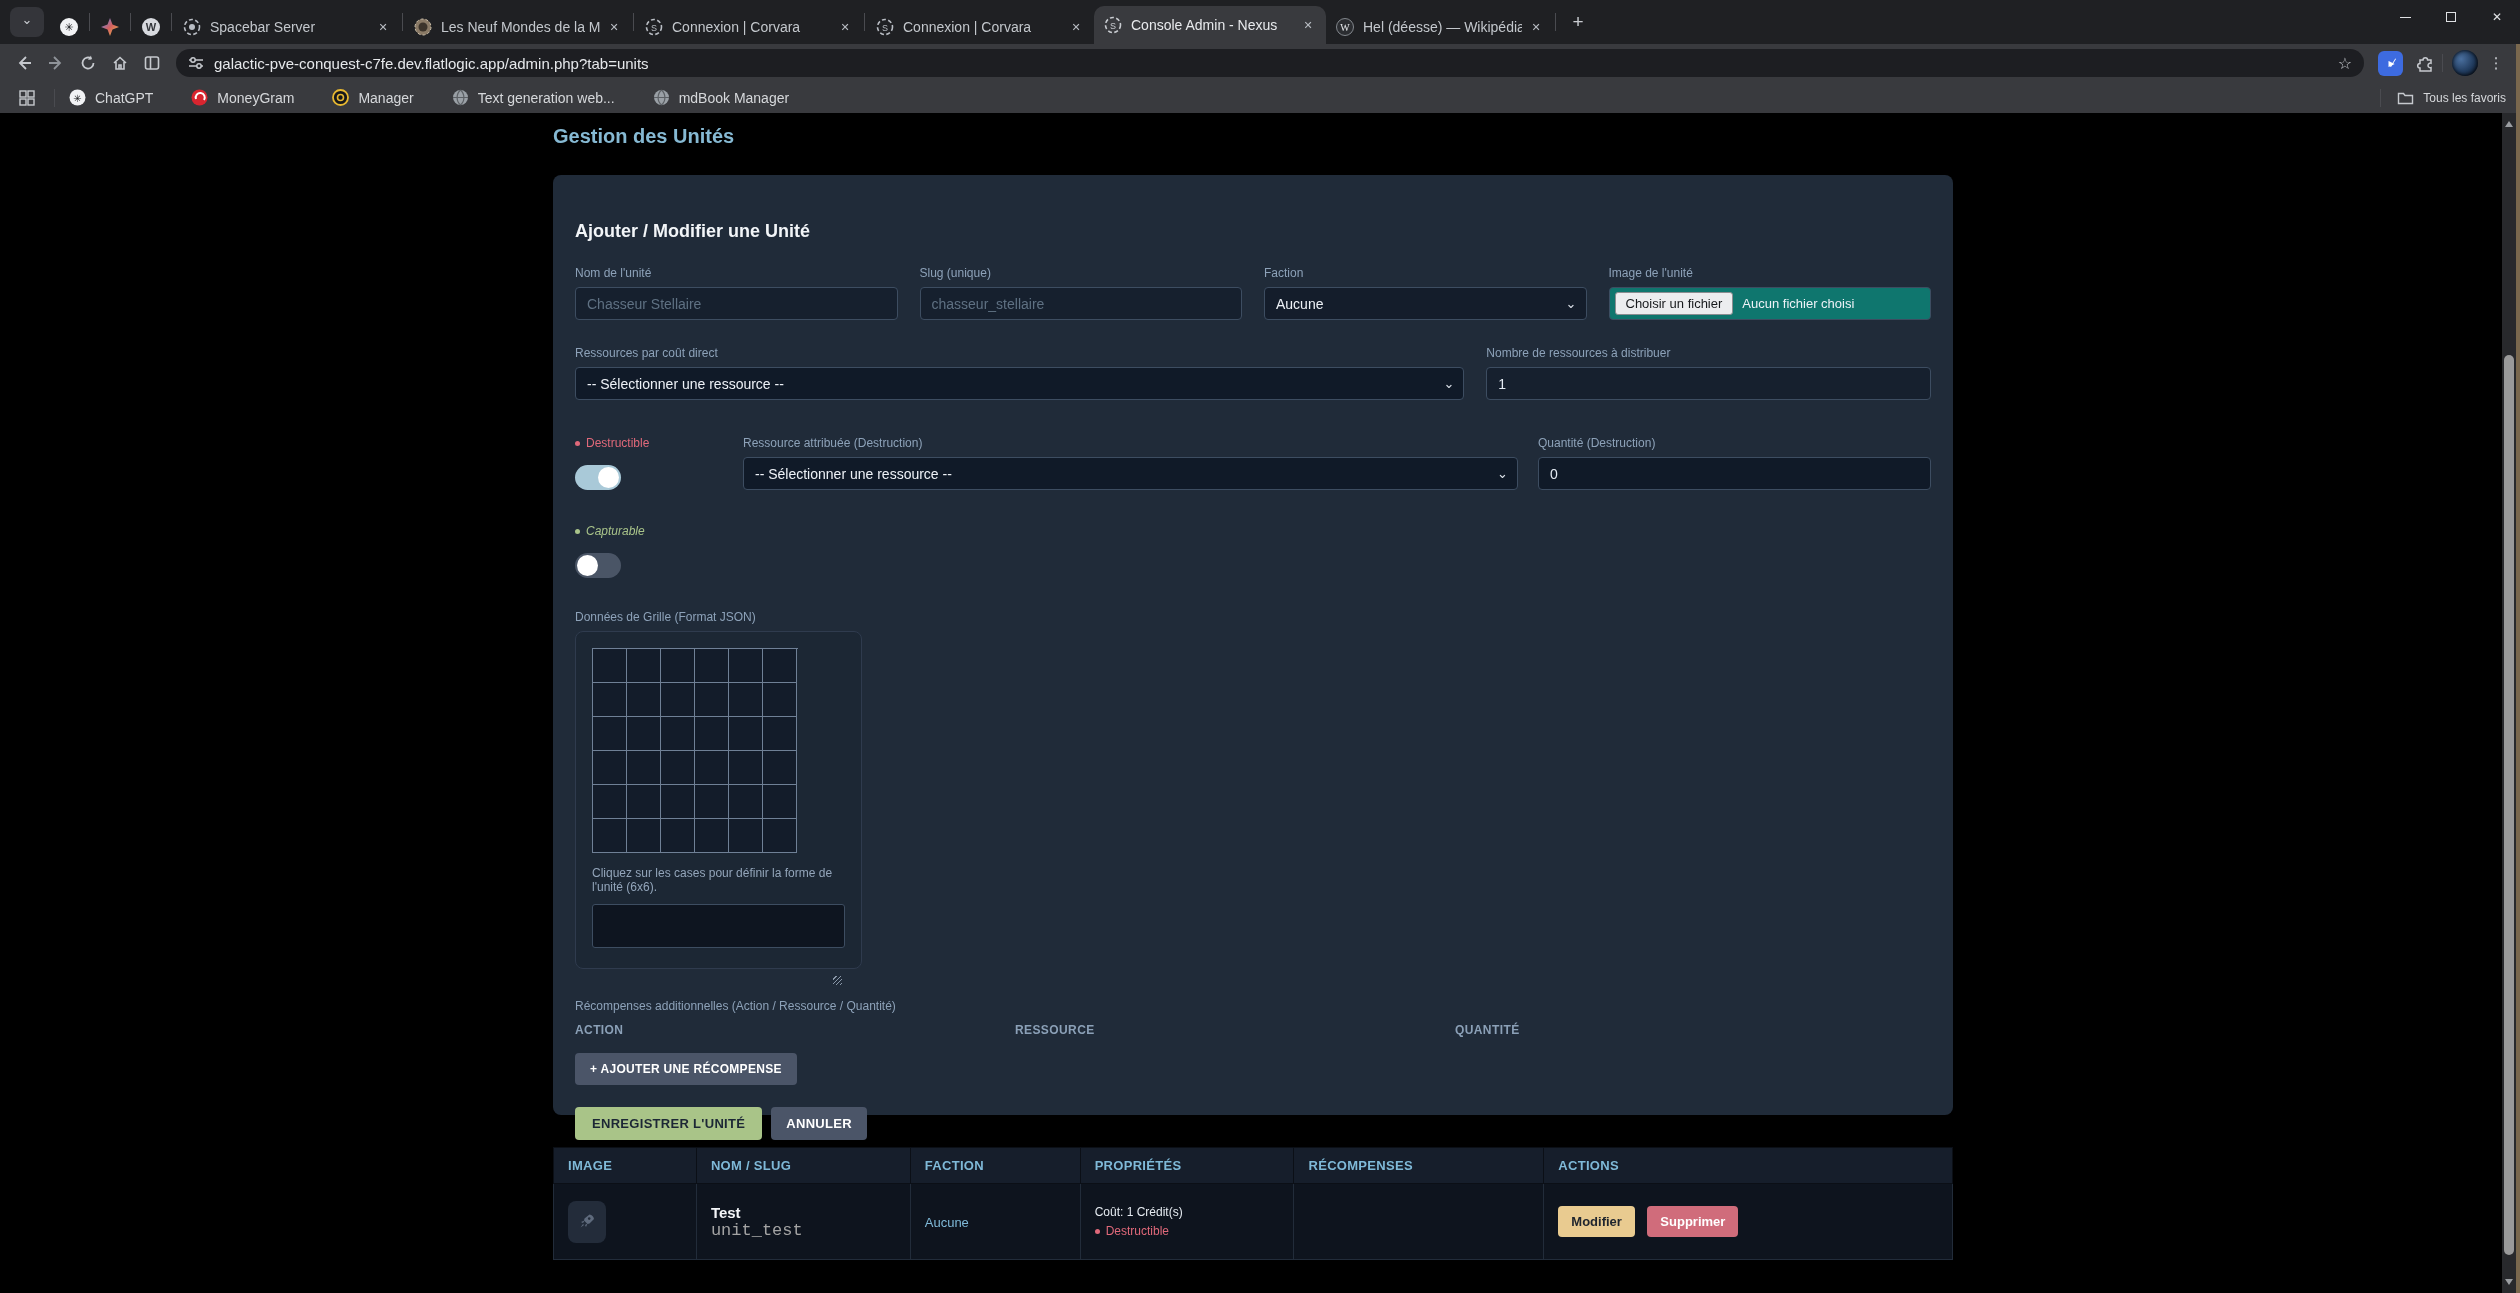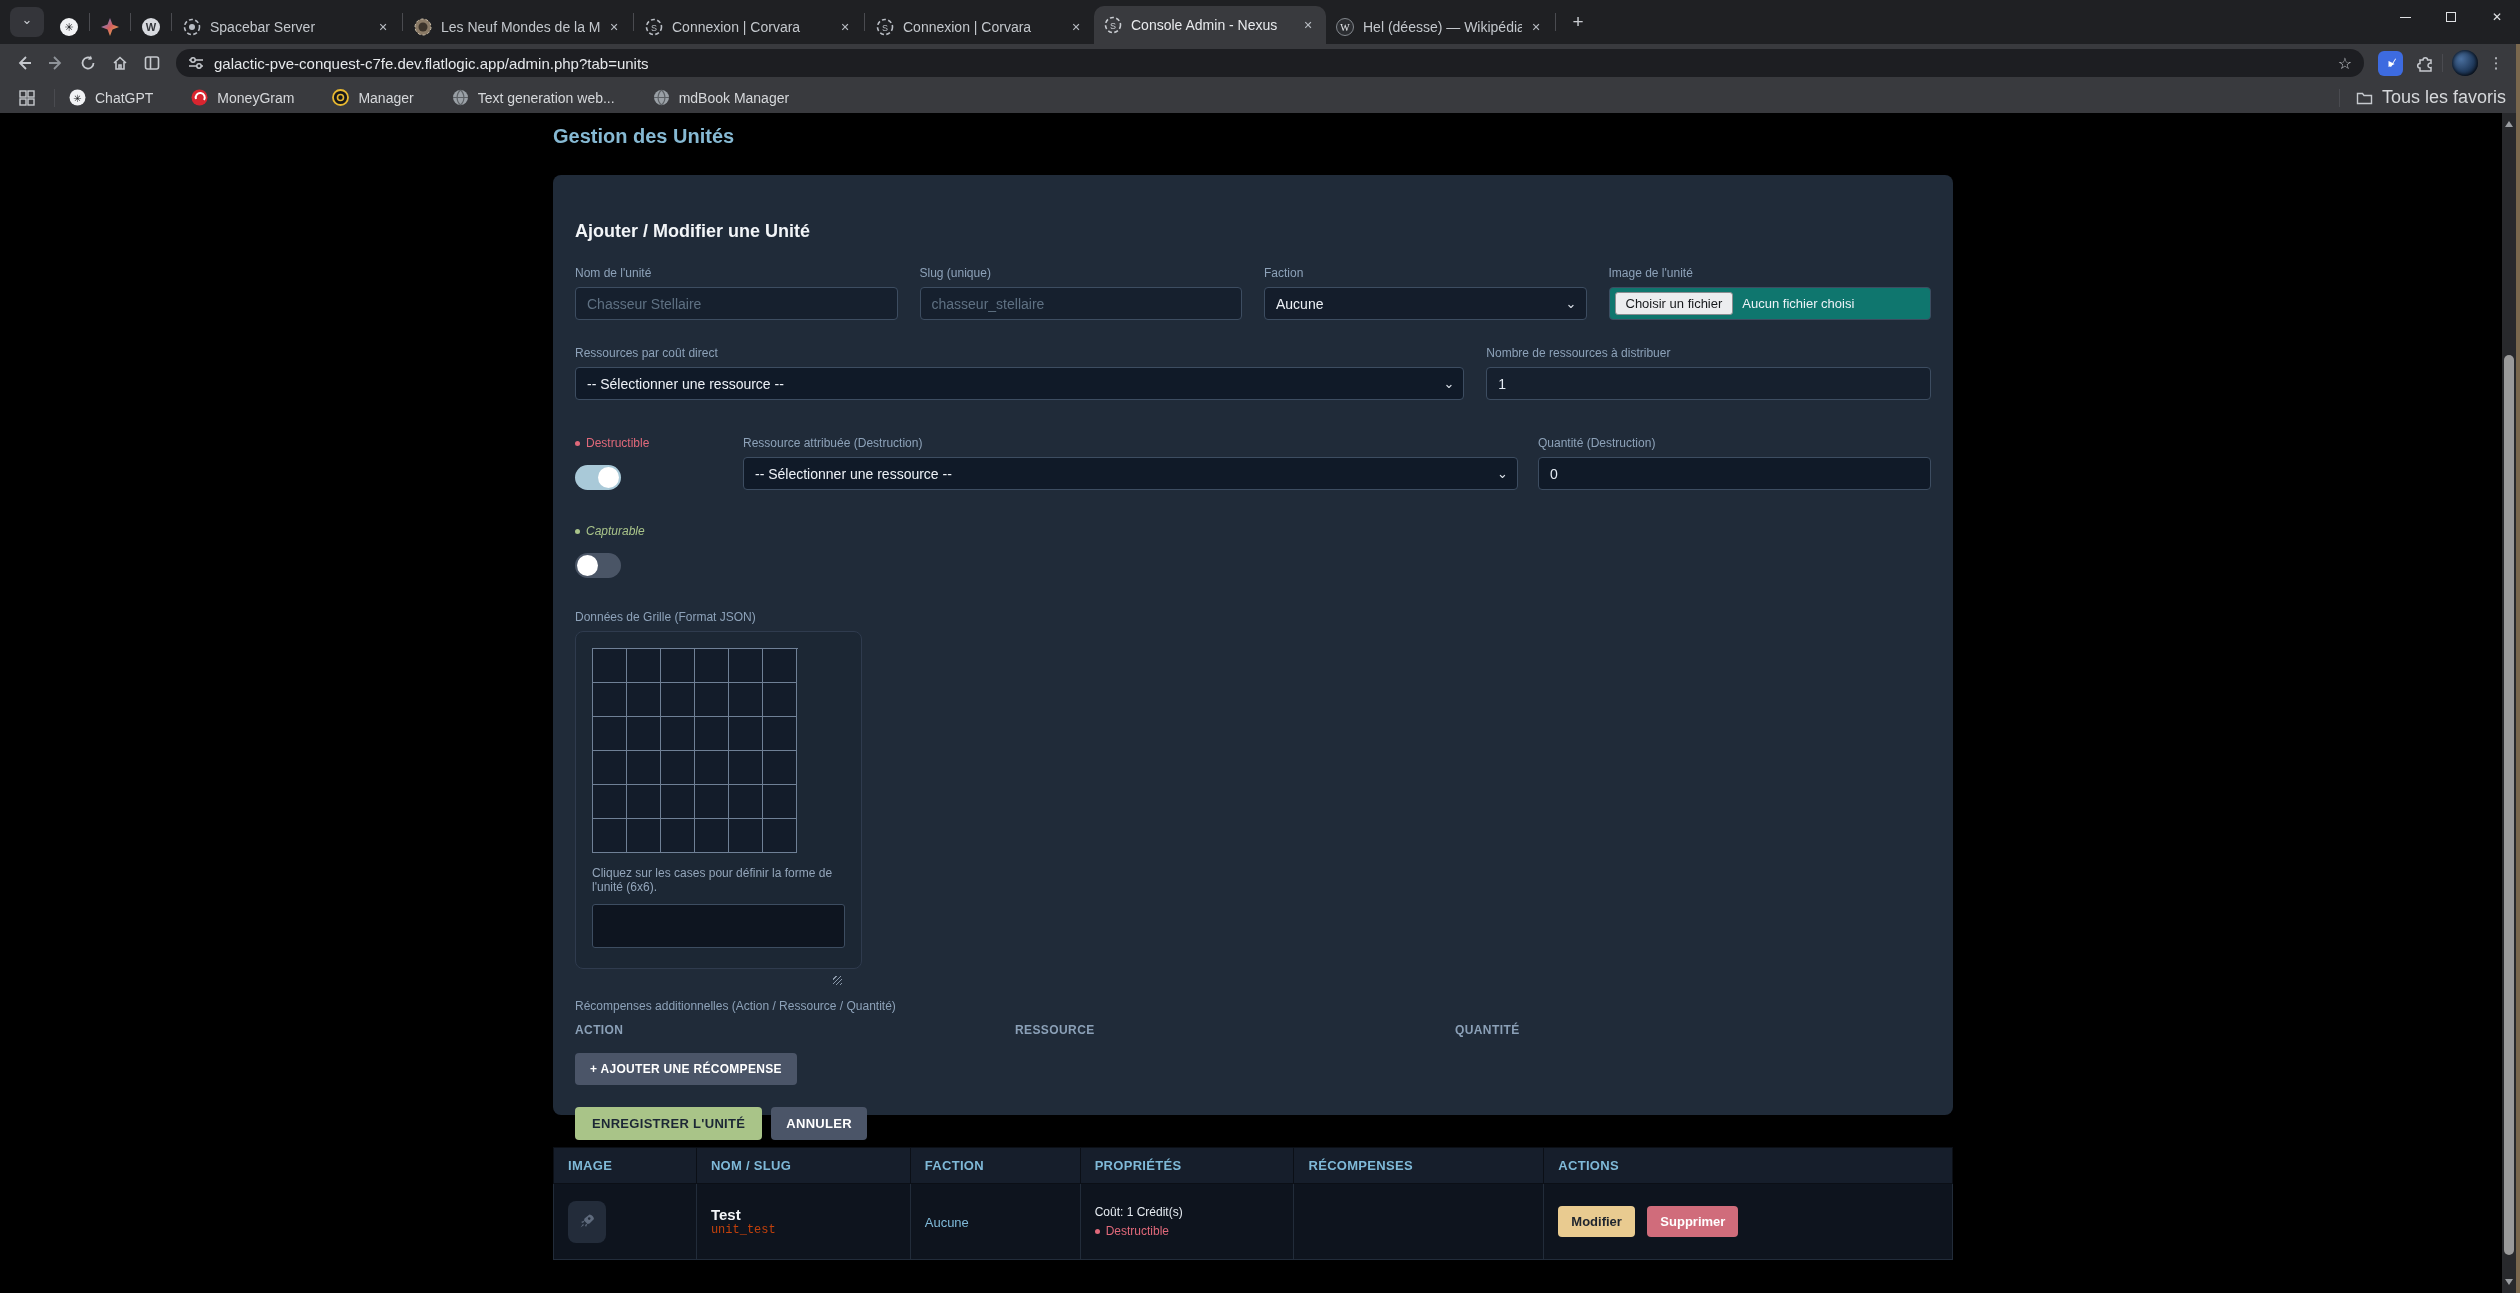--- a/index.html
+++ b/index.html
@@ -50,21 +50,21 @@
   .avatar { width:26px; height:26px; border-radius:50%; margin:0 8px;
     background:radial-gradient(circle at 35% 35%, #4a6f9e, #203a5c 55%, #0b1320 90%);
     box-shadow:inset 0 0 4px #000; }
   .kebab { width:20px; color:#c9ccd1; font-size:15px; text-align:center; margin-right:6px; }
   .kebab::before { content:"⋮"; }
 
   .bookmarksbar { position:absolute; top:82px; left:0; width:2520px; height:31px;
     background:#393a3e; display:flex; align-items:center; padding:0 14px; }
   .bm-item { display:flex; align-items:center; margin-right:38px; color:#d6d8db; font-size:14px; }
   .bm-item .bicon { margin-right:9px; }
-  .bm-right { margin-left:auto; display:flex; align-items:center; color:#d6d8db; font-size:18px;justify-content:center; }
+  .bm-right { margin-left:auto; display:flex; align-items:center; color:#d6d8db; font-size:12px;justify-content:center; }
   .bm-right svg { margin-right:9px; }
 
   
   .page { position:absolute; top:113px; left:0; width:2520px; height:1180px; background:#000; }
   .page-title { position:absolute; left:553px; top:12px; font-size:20px; font-weight:bold;
     color:#86b9d3; }
 
   .form-panel { position:absolute; left:553px; top:62px; width:1400px; height:940px;
     background:#202b39; border-radius:8px; padding:46px 22px 22px 22px; }
   .form-heading { color:#f2f5f8; font-size:18px; font-weight:bold; }
@@ -126,21 +126,21 @@
   
   .units-table { position:absolute; left:553px; top:1034px; width:1400px; border-collapse:collapse; }
   .units-table th { background:#161e2b; color:#7fb9d8; font-size:13px; font-weight:bold;
     text-align:left; padding:10px 14px; border:1px solid #0b0f16; letter-spacing:0.3px; }
   .units-table td { background:#0e141e; border:1px solid #222c3a; padding:8px 14px; height:76px; }
   .col-image { width:143px; } .col-name { width:214px; } .col-faction { width:170px; }
   .col-props { width:214px; } .col-rewards { width:250px;margin-top:8px; } .col-actions { width:409px; }
   .img-ph { width:38px; height:42px; background:#232c3a; border-radius:8px;
     display:flex; align-items:center; justify-content:center; }
   .u-name { color:#f4f6f9; font-size:15px; font-weight:bold; }
-  .u-slug { color:#c2410c; font-size:12px; font-family:"Liberation Mono","DejaVu Sans Mono",monospace; }
+  .u-slug { color:#a3a3a3; font-size:17px; font-family:"Liberation Mono","DejaVu Sans Mono",monospace; }
   .u-faction { color:#7fb9d8; font-size:13px; }
   .u-cost { color:#e6ebf1; font-size:12px; }
   .u-flag { color:#e0697a; font-size:12px; margin-top:5px; display:flex; align-items:center; }
   .u-flag .dot { width:5px; height:5px; border-radius:50%; background:currentColor; margin-right:6px; }
   .btn-edit { background:#e9cb90; color:#20262e; font-size:13px; font-weight:bold;
     padding:8px 13px; border-radius:4px; border:none; }
   .btn-del { background:#d06c7b; color:#fff; font-size:13px; font-weight:bold;
     padding:8px 13px; border-radius:4px; border:none; margin-left:8px; }
 
   

